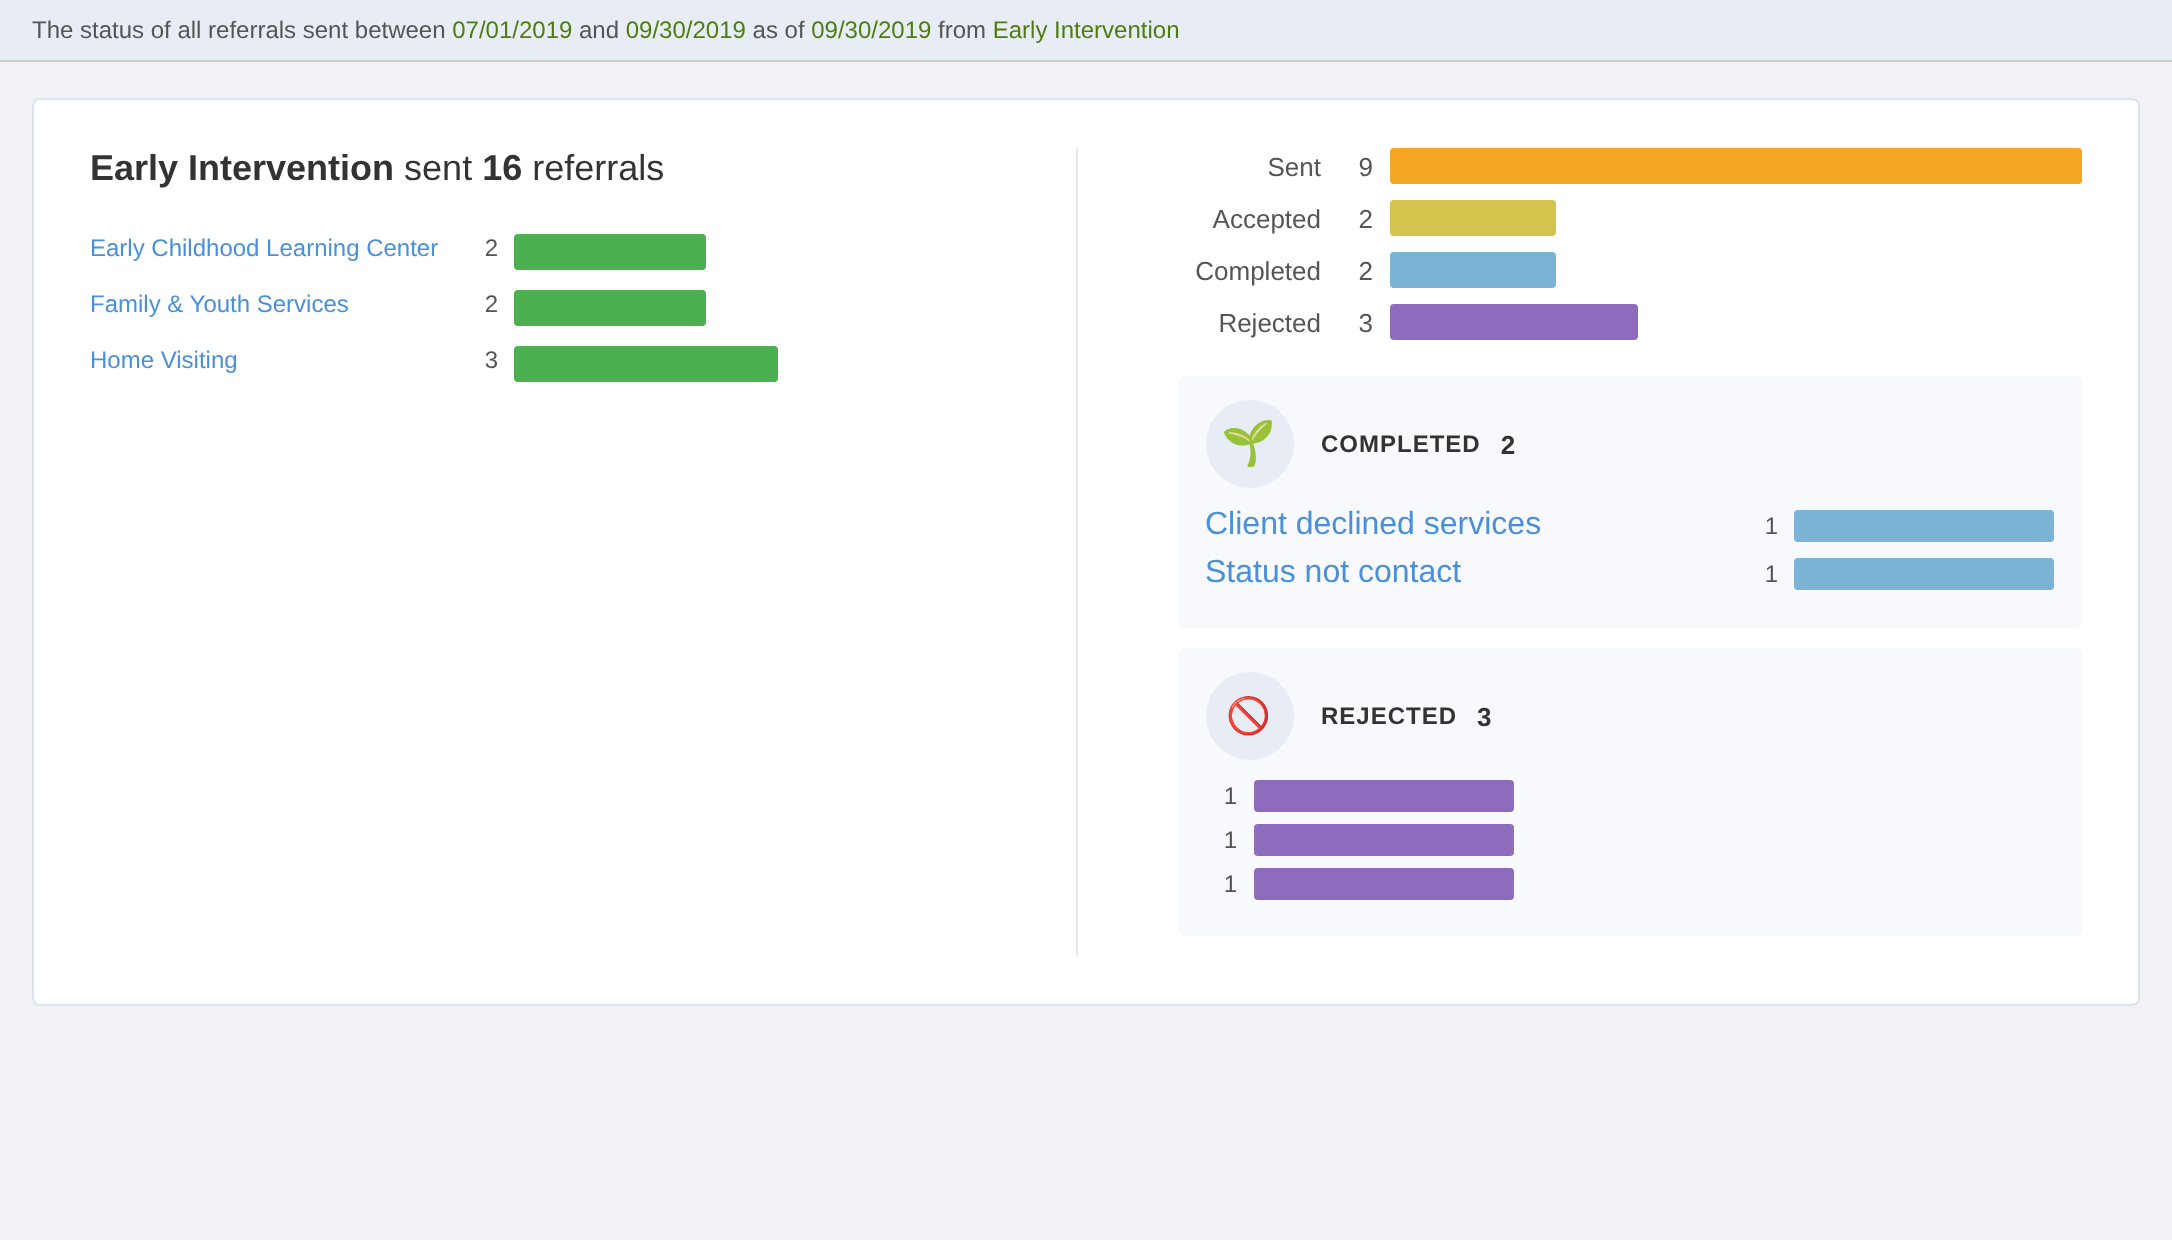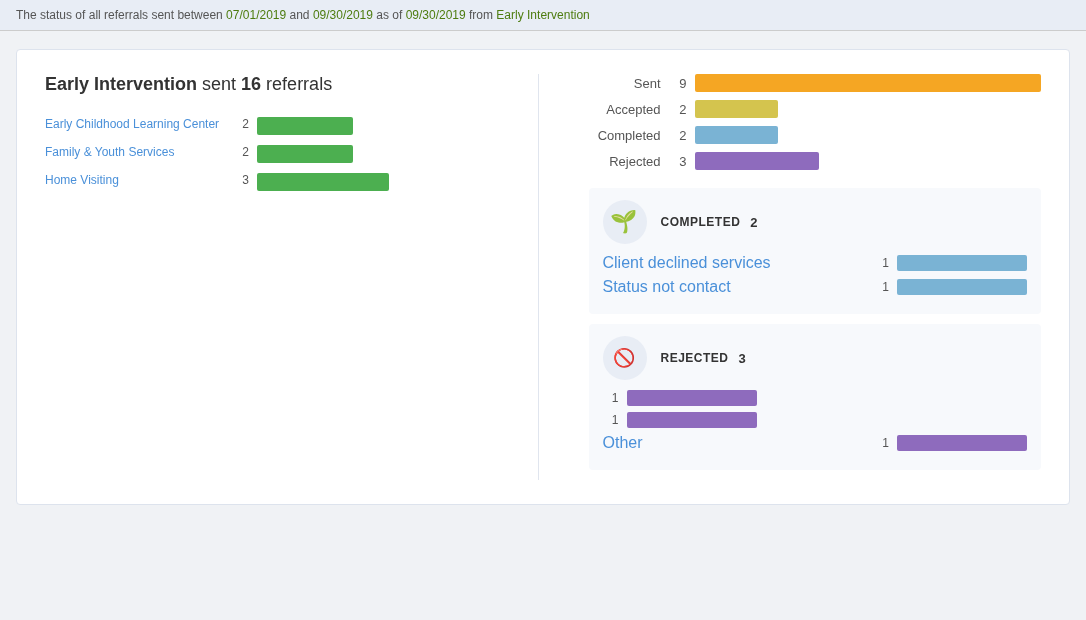--- a/index.html
+++ b/index.html
@@ -294,21 +294,20 @@
     </div>
 
     <div class="detail-row">
       <div class="detail-row-count">1</div>
       <div class="detail-bar-container">
         <div class="detail-bar" style="width:100%; background:#8e6bbd"></div>
       </div>
     </div>
 
     <div class="detail-row">
-      <div class="detail-row-label">Other</div>
       <div class="detail-row-count">1</div>
       <div class="detail-bar-container">
         <div class="detail-bar" style="width:100%; background:#8e6bbd"></div>
       </div>
     </div>
   </div>
   </div>
 </div>
 
 </body></html>

